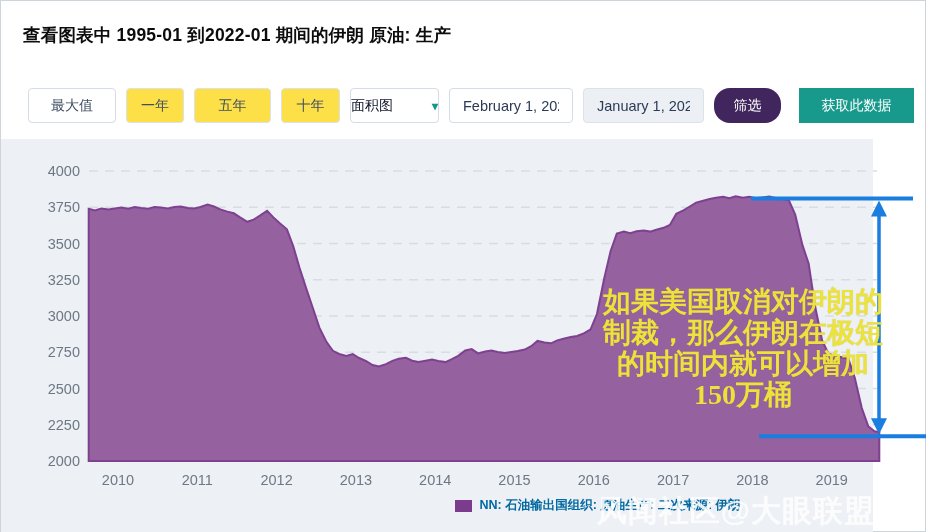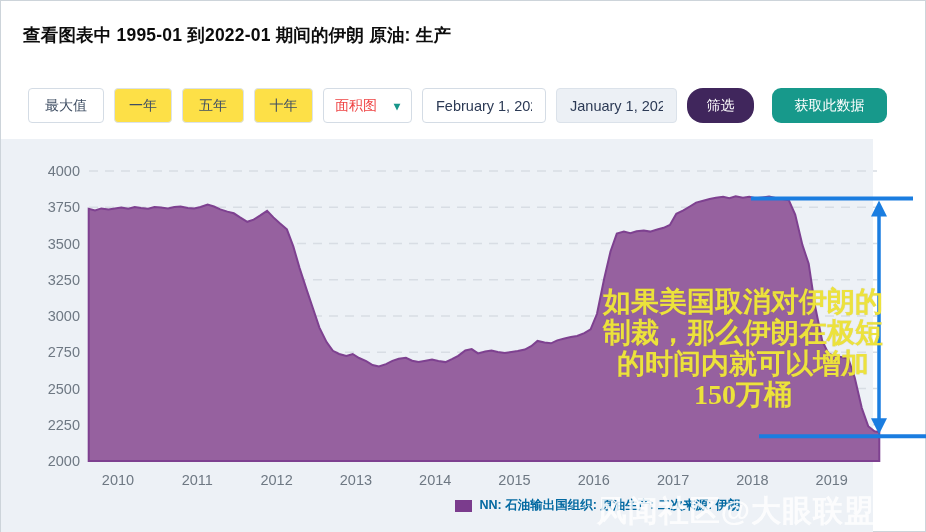--- a/index.html
+++ b/index.html
@@ -7,29 +7,29 @@
   body { font-family:"Liberation Sans", sans-serif; background:#ffffff; position:relative; overflow:hidden; }
   #frame { position:absolute; inset:0; border:1px solid #cdd4da; background:#ffffff; }
 
   
   .page-title { position:absolute; left:22px; top:22px; font-size:17.5px; font-weight:700; color:#0c0c0c; letter-spacing:.2px; }
 
   
   .toolbar { position:absolute; left:27px; top:87px; display:flex; align-items:center; gap:10px; }
   .tb-btn { height:35px; display:flex; align-items:center; justify-content:center; border:1px solid #dbe2ea; border-radius:4px; background:#fde047; color:#3f4e63; font-size:14px; cursor:pointer; }
   .tb-btn.active { background:#ffffff; border-color:#d4dce5; }
-  .w-max { width:76px;text-align:center; } .w-1y { width:58px; } .w-5y { width:62px; } .w-10y { width:59px; }
-  .tb-select { width:89px; height:35px; background:#ffffff; border:1px solid #d4dce5; border-radius:4px; display:flex; align-items:center; justify-content:space-between; padding:0 11px; color:#ef4444; font-size:14px; cursor:pointer; }
+  .w-max { width:88px;text-align:center; } .w-1y { width:58px; } .w-5y { width:77px; } .w-10y { width:59px; }
+  .tb-select { width:89px; height:35px; background:#ffffff; border:1px solid #d4dce5; border-radius:4px; display:flex; align-items:center; justify-content:space-between; padding:0 0; color:#0f172a; font-size:14px; cursor:pointer; }
   .tb-select .chev { color:#17968a; font-size:12px; font-weight:700; }
   .tb-select .chev::after { content:"▾"; }
   .tb-date { height:35px; border:1px solid #d4dce5; border-radius:4px; font-family:"Liberation Sans", sans-serif; font-size:14.5px; color:#2c3a55; padding:0 13px; outline:none; }
   .d-from { width:124px; background:#ffffff; }
   .d-to { width:121px; background:#ecf0f5; border-color:#dbe2ea; }
   .tb-filter { width:67px; height:35px; border:none; border-radius:16px; background:#40265c; color:#ffffff; font-size:14px; cursor:pointer; }
-  .tb-get { width:115px; height:35px; border:none; border-radius:9px; background:#17998b; color:#ffffff; font-size:14px; cursor:pointer; margin-left:8px; }
+  .tb-get { width:115px; height:35px; border:none; border-radius:0; background:#17998b; color:#ffffff; font-size:14px; cursor:pointer; margin-left:8px; }
 
   
   .chart-section { position:absolute; left:0; top:138px; width:872px; height:394px; background:#edf1f6;text-align:center; }
   .chart-svg { position:absolute; left:0; top:0; width:926px; height:394px; }
   .y-tick, .x-tick { fill:#6e7883; font-family:"Liberation Sans", sans-serif; font-size:14.5px; }
 
   
   .callout { position:absolute; left:597px; top:147px; width:290px; font-family:"Liberation Serif", serif; font-weight:700; font-size:28px; line-height:31px; color:#ece23c; text-shadow:0 0 1px rgba(120,90,0,.25); }
 
   

